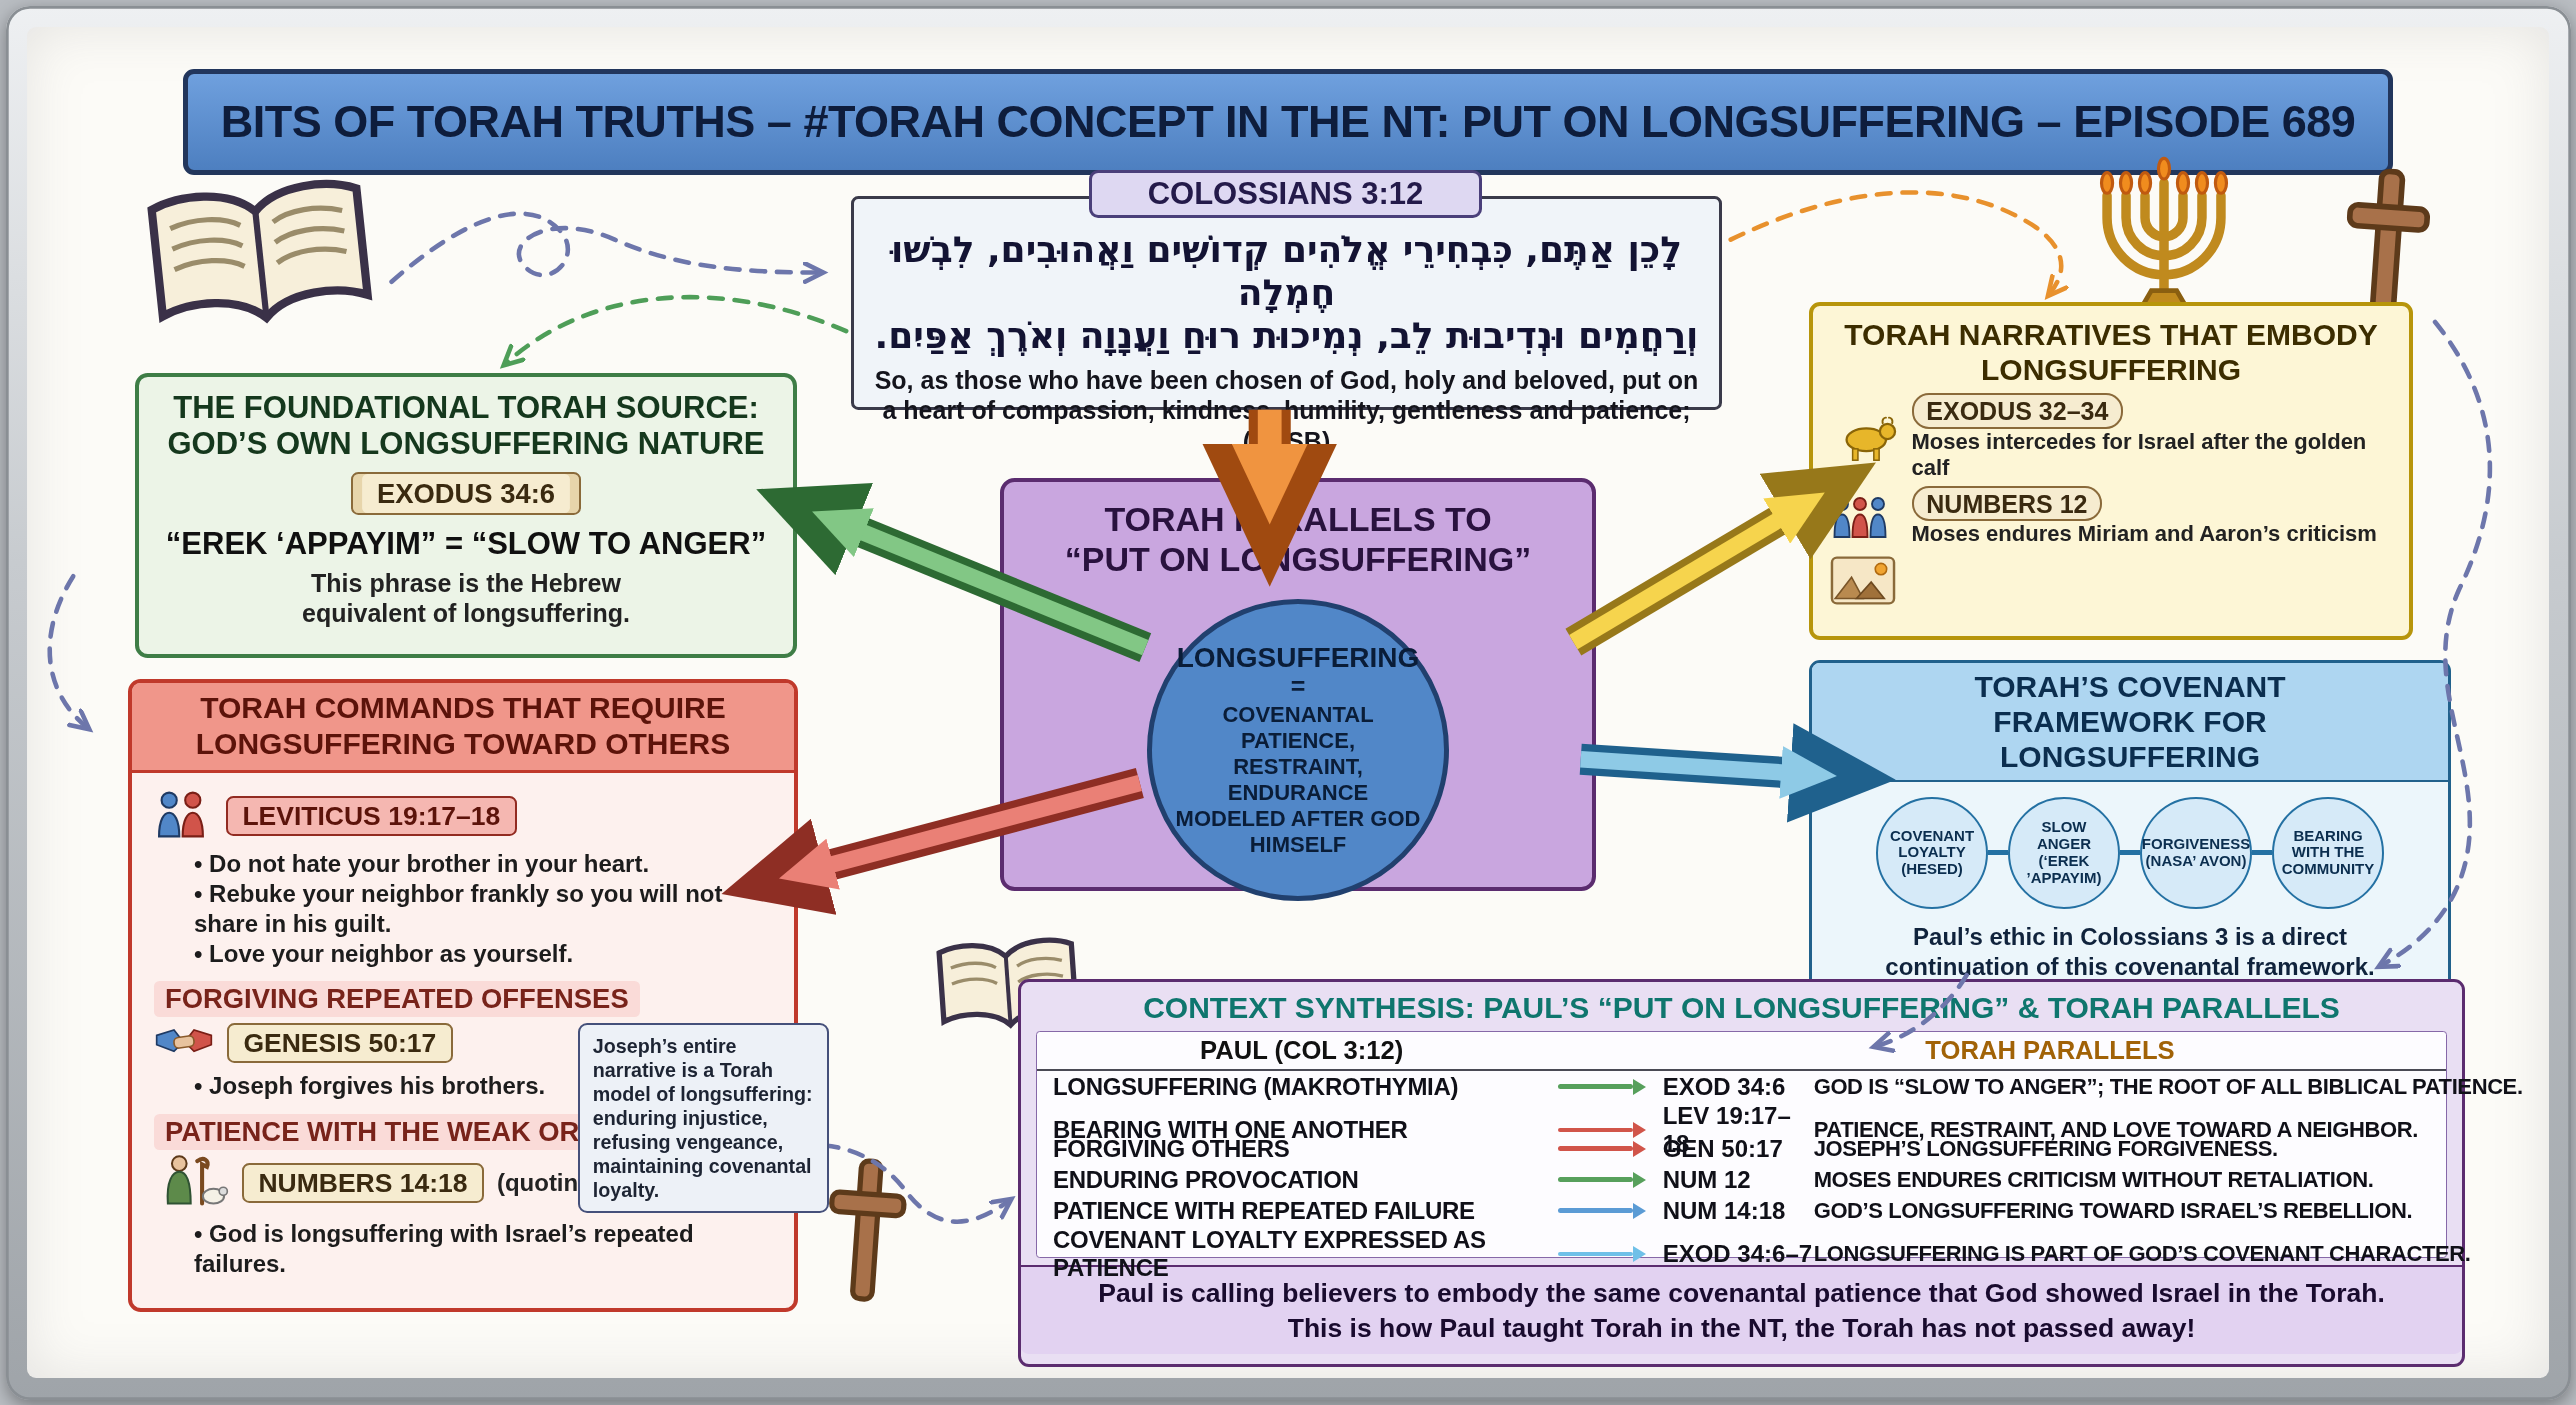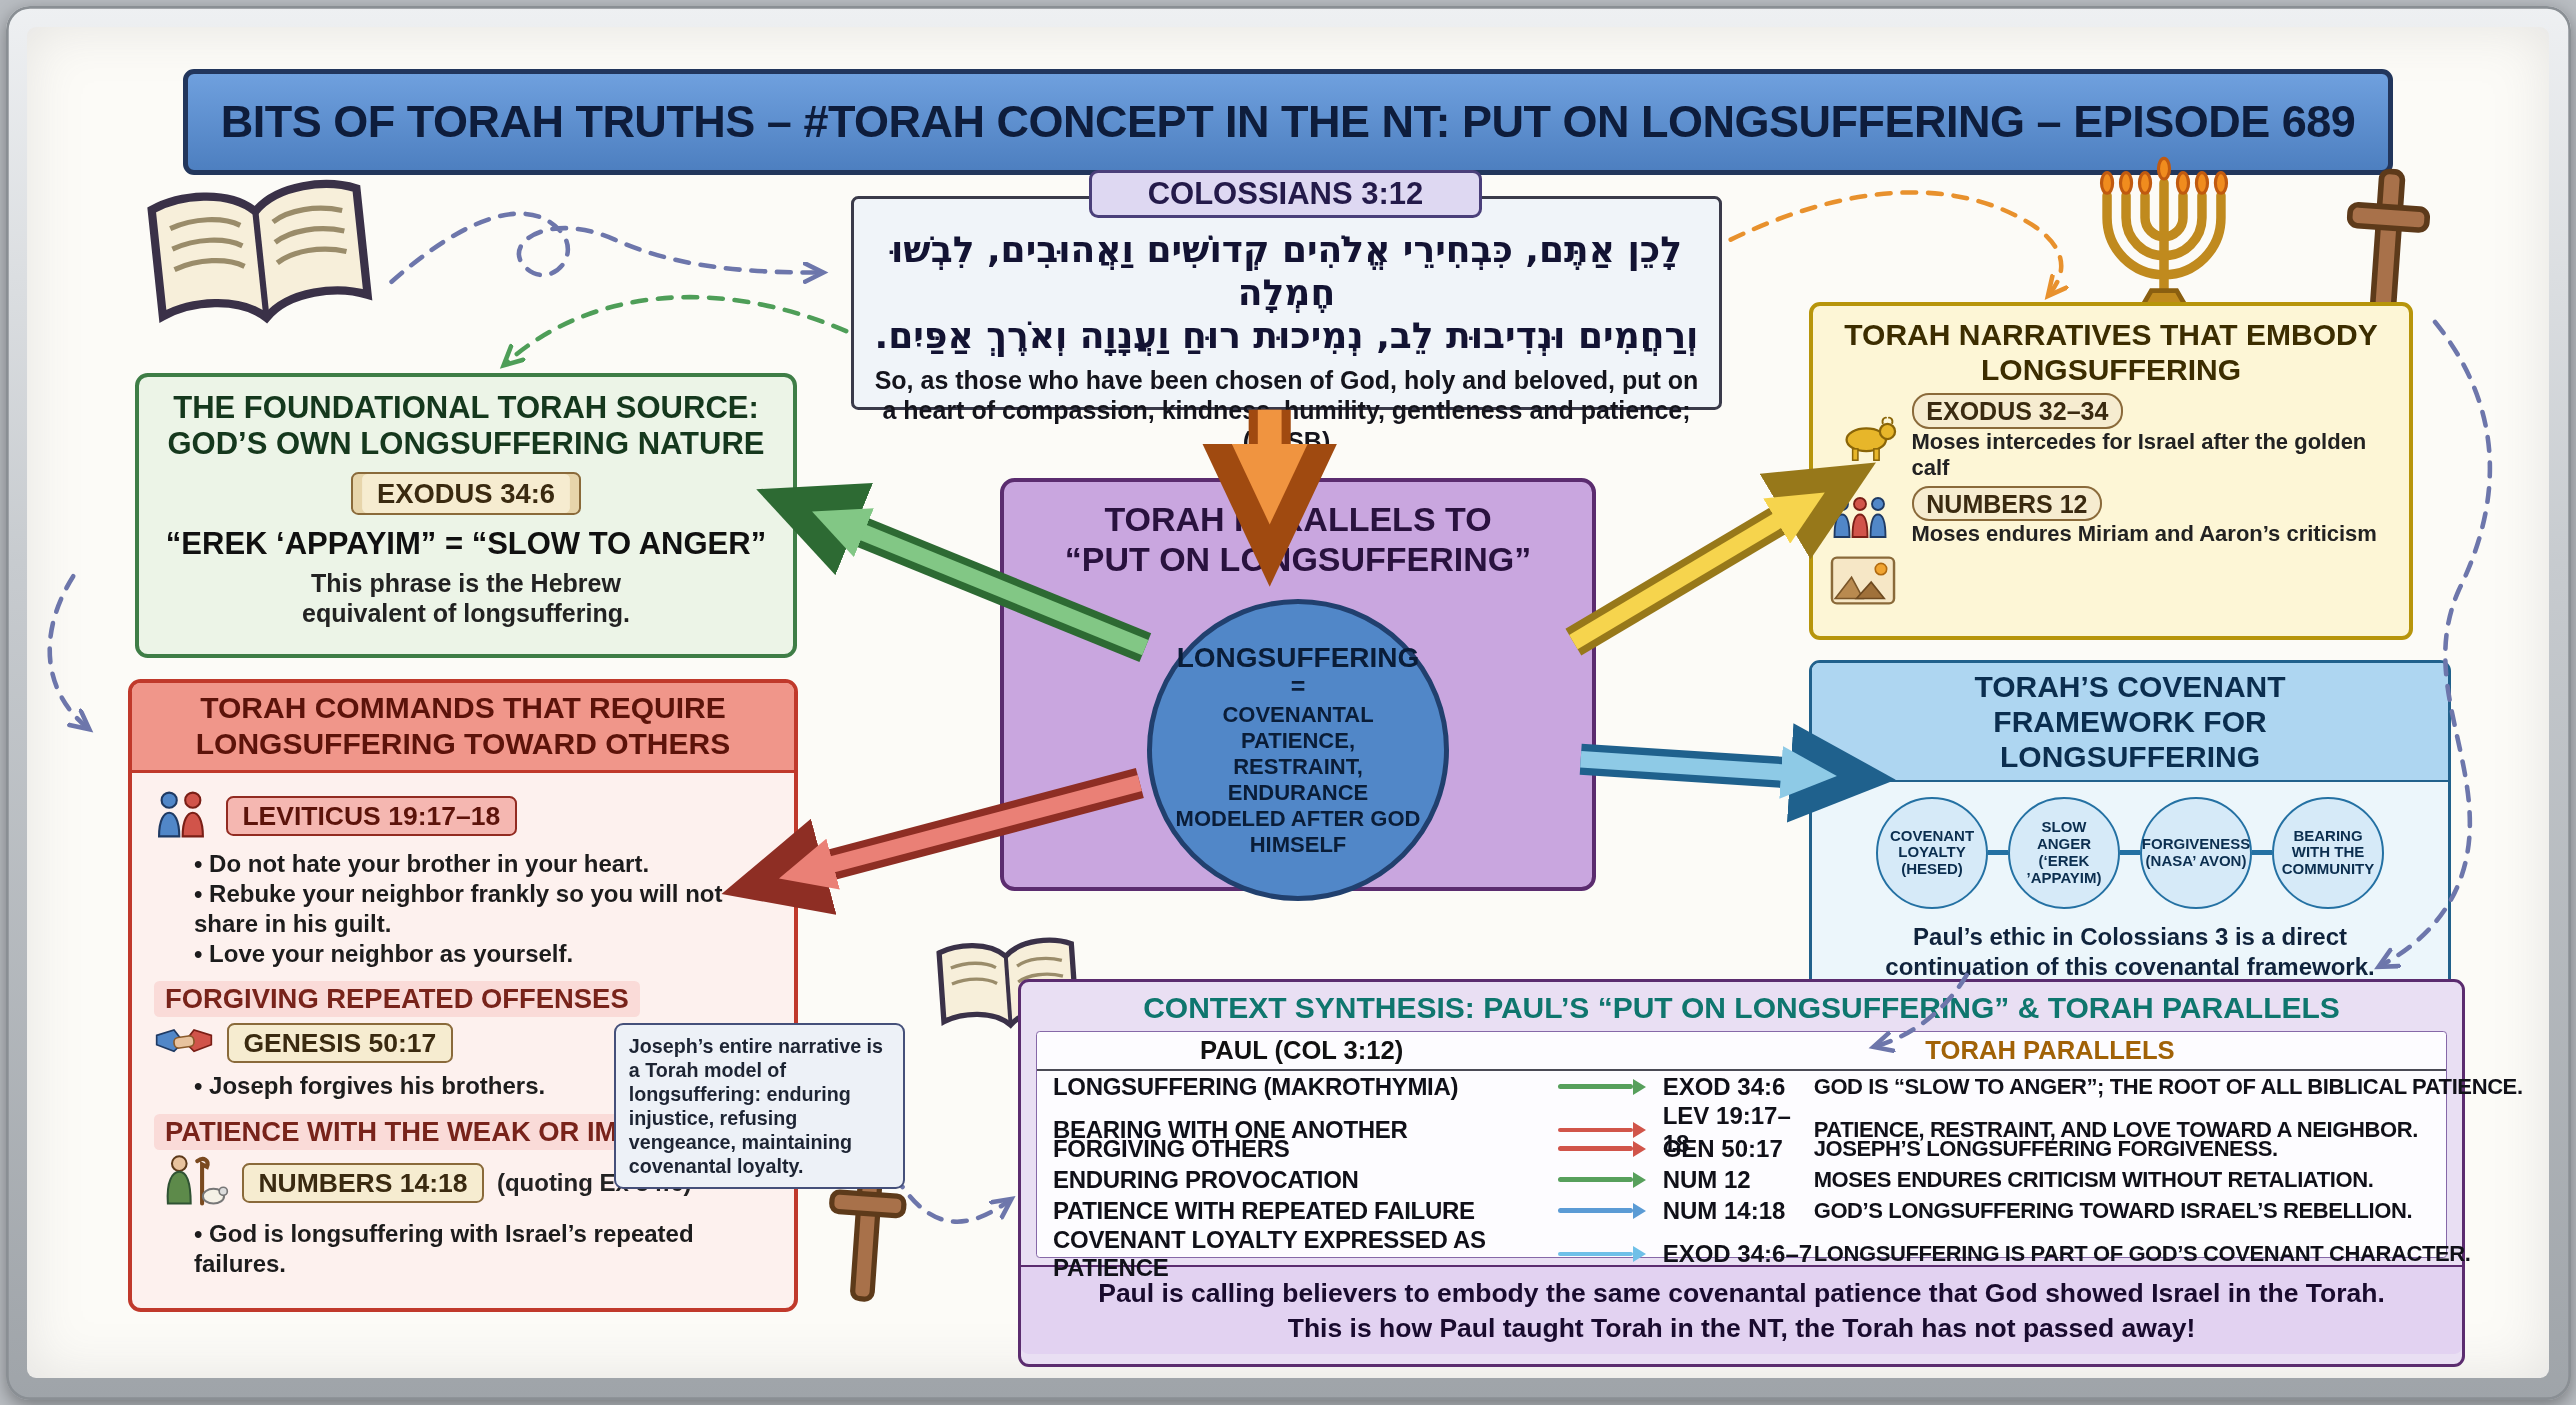--- a/index.html
+++ b/index.html
@@ -49,22 +49,22 @@
   .pill-pink{background:#f5b7b1;border:2.7px solid #922b21;border-radius:7.3px;padding:2.7px 14.6px;
     font-size:26.5px;font-weight:bold;color:#5c130a;}
   .pill-tan{background:#f6ecd0;border:2.7px solid #8a6a3a;border-radius:7.3px;padding:2.7px 14.6px;
     font-size:26.5px;font-weight:bold;color:#3a2a10;}
   .red-bullets{margin:5.5px 0 0 40px;padding:0;list-style:none;width:549px;}
   .red-bullets li{font-size:24px;font-weight:bold;color:#1c1c1c;line-height:1.25;}
   .red-bullets li::before{content:"• ";}
   .sub-head{display:inline-block;margin-top:12.8px;background:#fadbd8;border-radius:5.5px;padding:1.8px 11px;
     font-size:27.4px;font-weight:bold;color:#78231a;}
   .suffix{font-size:24px;font-weight:bold;color:#222;}
-  .joseph-note{position:absolute;left:578px;top:1023px;width:291px;background:#edf1f7;border:2.7px solid #45507a;
-    border-radius:9.1px;padding:9.1px 12.8px;font-size:19.7px;font-weight:bold;color:#1d2433;line-height:1.22;z-index:6;box-sizing:border-box;margin-left:36px;}
+  .joseph-note{position:absolute;left:578px;top:1023px;width:251px;background:#edf1f7;border:2.7px solid #45507a;
+    border-radius:9.1px;padding:9.1px 12.8px;font-size:19.7px;font-weight:bold;color:#1d2433;line-height:1.22;z-index:6;box-sizing:border-box;}
 
   
   .purple-box{position:absolute;left:1000px;top:478px;width:596px;height:413px;background:#c9a6df;
     border:4.6px solid #5b2c6f;border-radius:14.6px;box-sizing:border-box;text-align:center;padding-top:16.5px;z-index:2;}
   .purple-title{font-size:34px;font-weight:bold;color:#29123e;line-height:1.2;}
   .blue-circle{position:absolute;left:50%;transform:translateX(-50%);top:117px;width:302px;height:302px;border-radius:50%;
     background:#5187c8;border:5.5px solid #21406e;box-sizing:border-box;display:flex;flex-direction:column;
     align-items:center;justify-content:center;padding:22px;}
   .circ-t1{font-size:28px;font-weight:bold;color:#0a1d38;}
   .circ-eq{font-size:25px;font-weight:bold;color:#0a1d38;line-height:1;}

